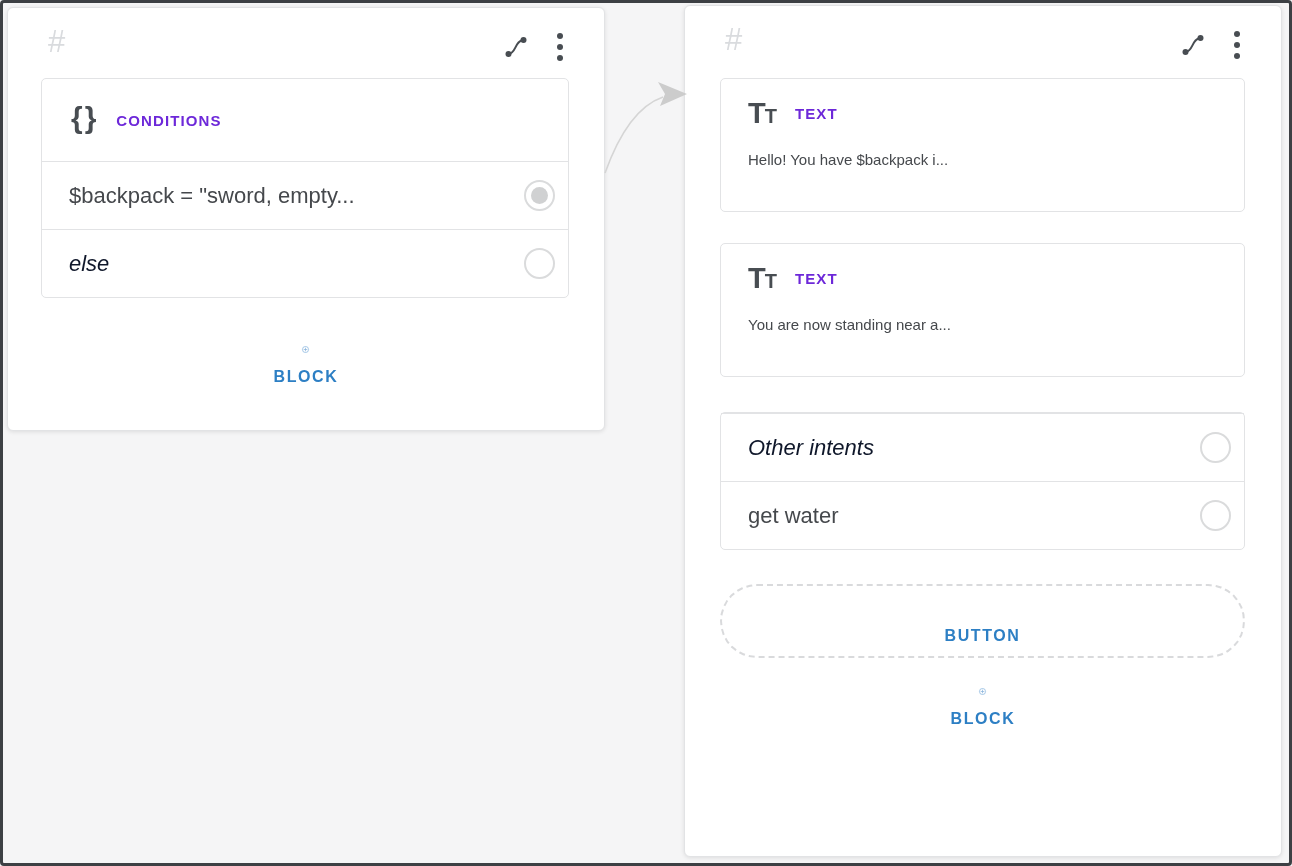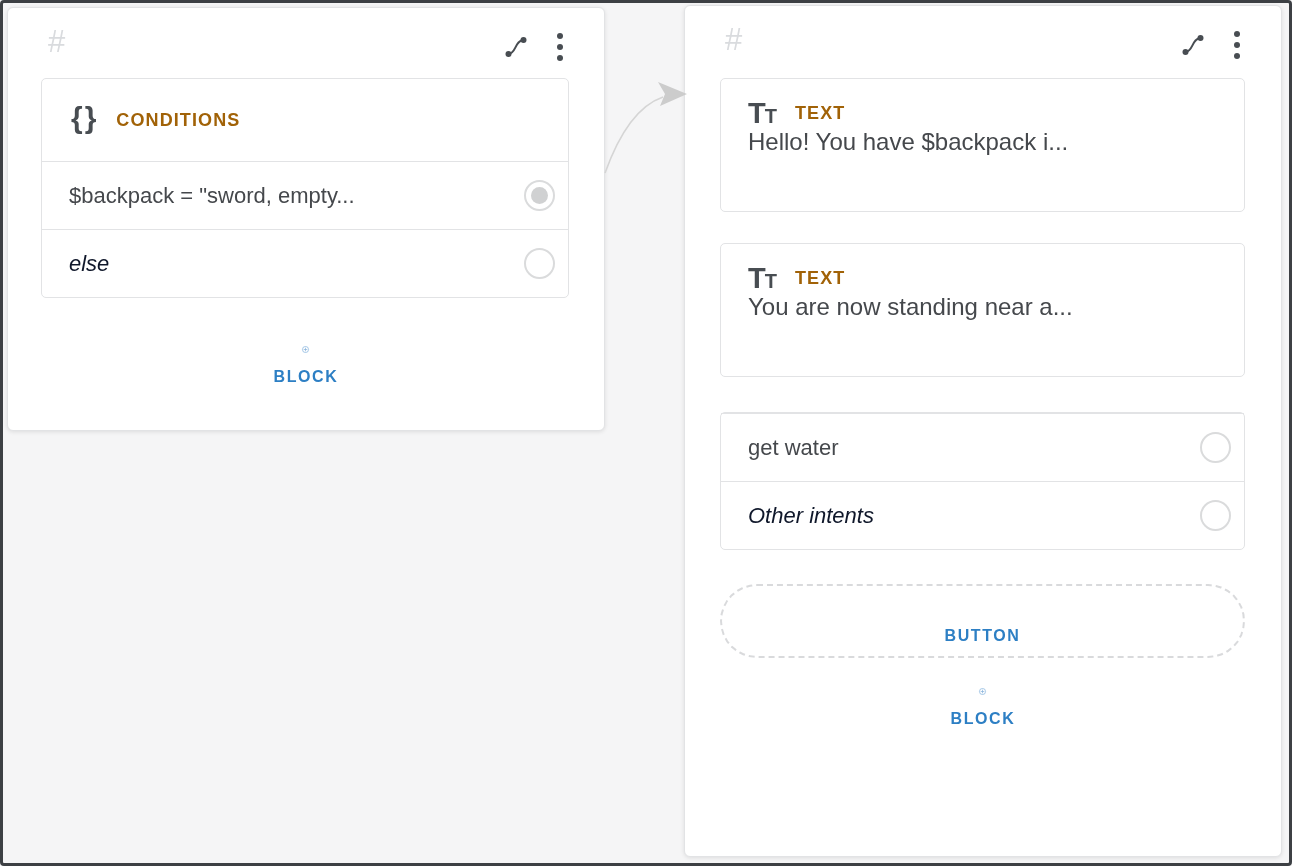--- a/index.html
+++ b/index.html
@@ -55,24 +55,24 @@
   .conditions-widget { margin:18px 35px 0 33px; }
   .widget-header {
     display:flex;
     align-items:center;
     gap:18px;
     height:82px;
     padding-left:29px;
   }
   .intents-widget .widget-header { height:84px; }
   .widget-label {
-    font-size:18px;
+    font-size:15px;
     font-weight:700;
     letter-spacing:1.1px;
-    color:#a16207;
+    color:#6d28d9;
   }
   .braces-glyph {
     font-size:30px;
     font-weight:700;
     color:#484d52;
     letter-spacing:2px;
     line-height:1;
     transform:translateY(-2px);
   }
   .tt-icon { display:flex; align-items:baseline; color:#484d52; line-height:1; }
@@ -134,21 +134,22 @@
   .right-add-block { margin-top:30px; }
 
   .text-widget {
     margin:20px 36px 0 35px;
     height:134px;
     padding:20px 20px 0 27px;
     cursor:pointer;
   }
   .text-widget .widget-header { height:auto; padding-left:0; }
   .text-widget .content {
-    font-size:24px;
+    margin-top:23px;
+    font-size:15px;
     color:#45484c;
     white-space:nowrap;
     overflow:hidden;
   }
   .text-widget + .text-widget { margin-top:31px; }
   .intents-widget { margin:35px 36px 0 35px; }
 
   .add-button-pill {
     margin:34px 36px 0 35px;
     height:74px;
@@ -256,25 +257,25 @@
         <span class="tt-large">T</span>
           <span class="tt-small">T</span>
       </span>
       <span class="widget-label">TEXT</span>
     </div>
     <div class="content">You are now standing near a...</div>
   </div>
 
   <div class="widget intents-widget">
     <div class="widget-row">
+      <span class="row-text italic">Other intents</span>
+      <span class="radio"></span>
+    </div>
+    <div class="widget-row">
       <span class="row-text">get water</span>
-      <span class="radio"></span>
-    </div>
-    <div class="widget-row">
-      <span class="row-text italic">Other intents</span>
       <span class="radio"></span>
     </div>
   </div>
 
   <button class="add-button-pill">
     <span class="add-btn">
       <svg width="39" height="39" viewBox="0 0 40 40">
         <circle cx="20" cy="20" r="17.5" fill="none" stroke="#3583c8" stroke-width="2.4"></circle>
         <path d="M20,9.5 V30.5 M9.5,20 H30.5" stroke="#84b0da" stroke-width="4" fill="none"></path>
       </svg>

